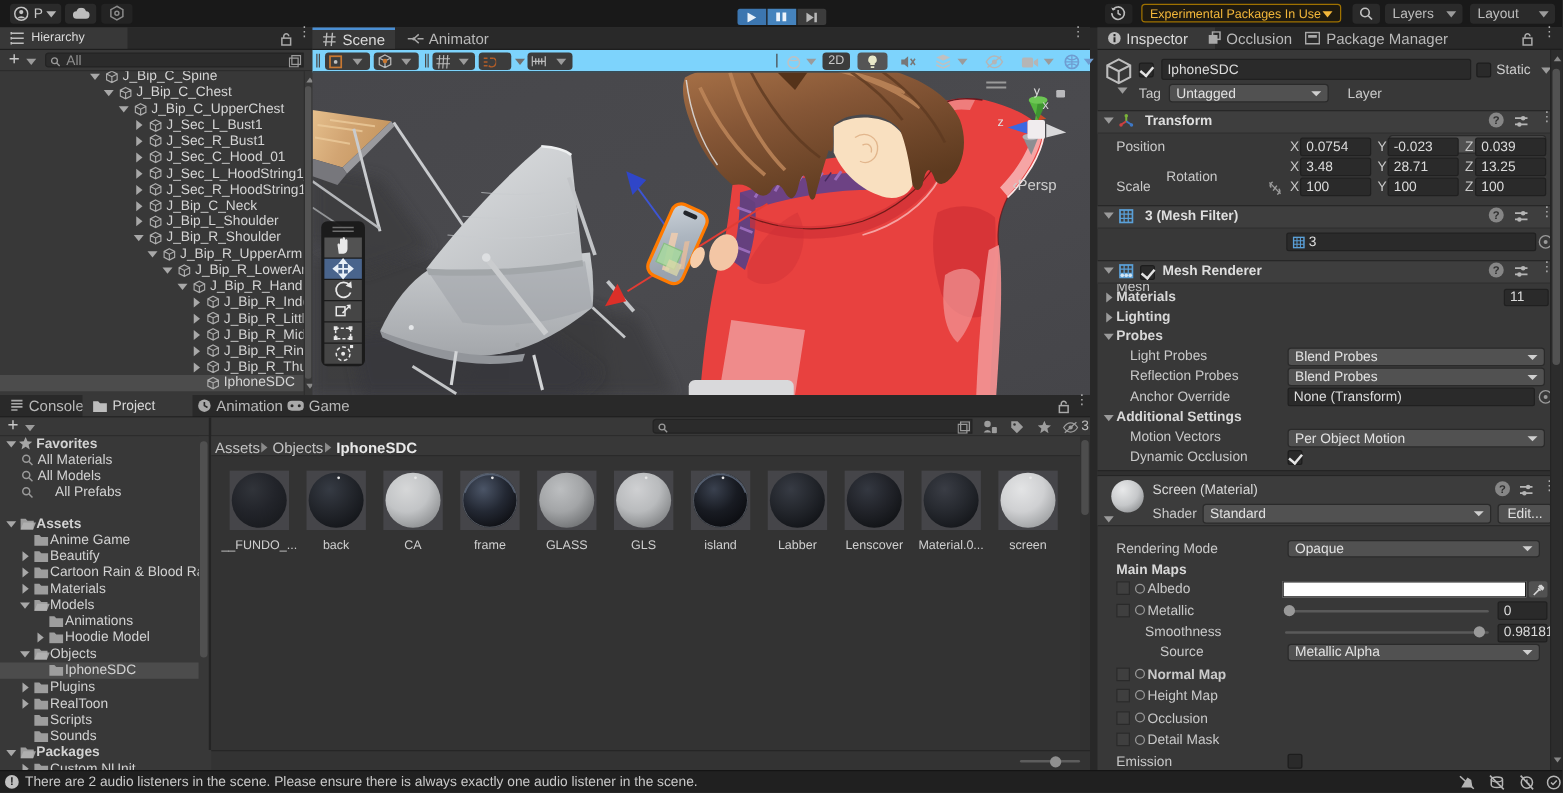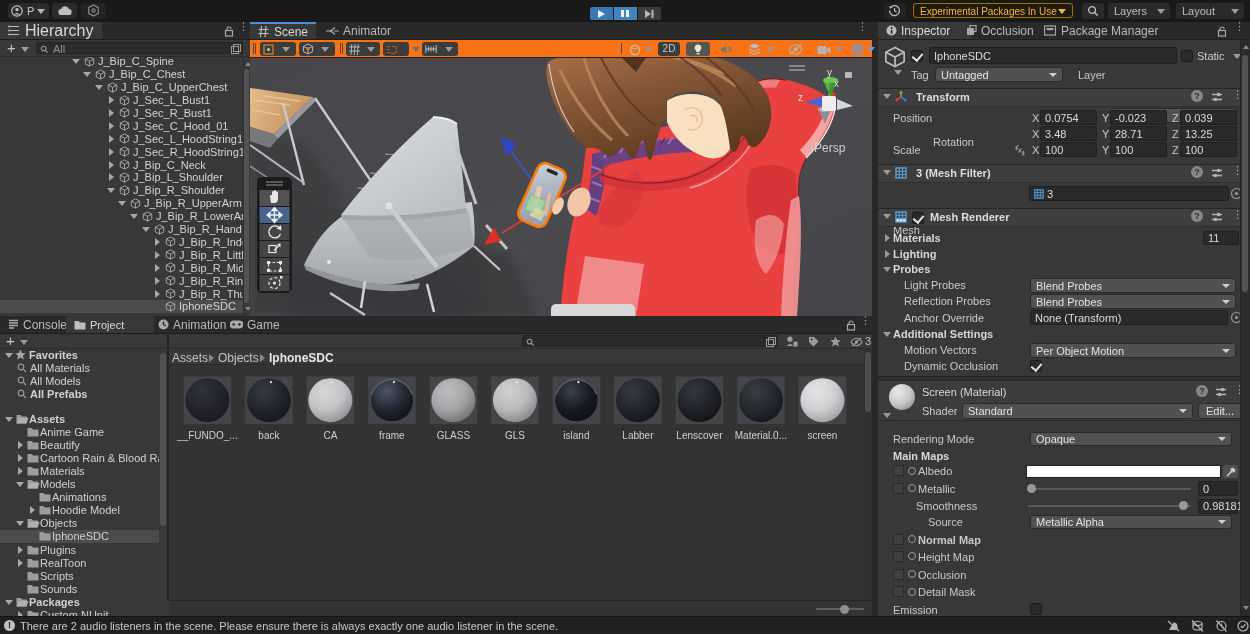--- a/index.html
+++ b/index.html
@@ -96,21 +96,21 @@
     <div class="abs carr down" style="left:1231px;top:9px;"></div>
   </div>
 
   <div class="abs" id="hier" style="left:0;top:22px;width:250px;height:294px;background:#383838;">
 
     <div class="abs tabstrip" style="left:0;top:0;width:250px;height:18px;box-sizing:border-box;">
       <div class="tab active" style="left:0;width:86px;">
         <svg width="12" height="11" viewBox="0 0 12 11" style="margin-right:5px;">
           <path d="M1 1.5 H11 M1 5.5 H11 M1 9.5 H11 M1 0.5 V2.5 M1 4.5 V6.5 M1 8.5 V10.5" stroke="#bdbdbd" stroke-width="1.2" fill="none"></path>
         </svg>
-          <span style="font-size:16px;">Hierarchy</span>
+          <span style="font-size:10px;">Hierarchy</span>
       </div>
       <svg class="abs" style="left:224px;top:4px;" width="10" height="11" viewBox="0 0 10 11">
         <rect x="1.5" y="4.5" width="7" height="5.5" fill="none" stroke="#aaa" stroke-width="1.2"></rect>
         <path d="M3 4.5 V3 a2 2 0 0 1 4 0" fill="none" stroke="#aaa" stroke-width="1.2"></path>
       </svg>
       <div class="abs kebab" style="left:238px;top:2px;">⋮</div>
     </div>
 
     <div class="abs" style="left:0;top:18px;width:250px;height:17px;background:#383838;border-bottom:1px solid #2c2c2c;box-sizing:border-box;">
       <div class="abs" style="left:7px;top:-1px;font-size:15px;color:#c8c8c8;">+</div>
@@ -249,21 +249,21 @@
       <div class="tab" style="left:68px;width:76px;">
         <svg width="13" height="10" viewBox="0 0 13 10" style="margin-right:4px;">
           <path d="M0 5 H5 M8 5 H13 M5 5 L9 1.5 M5 5 L9 8.5" stroke="#a9a9a9" stroke-width="1.2" fill="none"></path>
           <circle cx="5" cy="5" r="1.3" fill="#a9a9a9"></circle>
         </svg>
           <span style="font-size:12px;">Animator</span>
       </div>
       <div class="abs kebab" style="left:607px;top:2px;">⋮</div>
     </div>
 
-    <div class="abs" style="left:0;top:18px;width:622px;height:18px;background:#f97316;border-bottom:1px solid #212121;box-sizing:border-box;">
+    <div class="abs" style="left:0;top:18px;width:622px;height:18px;background:#7dd3fc;border-bottom:1px solid #212121;box-sizing:border-box;">
       <div class="abs" style="left:3px;top:3px;width:1px;height:11px;background:#4a4a4a;"></div>
       <div class="abs" style="left:5px;top:3px;width:1px;height:11px;background:#4a4a4a;"></div>
 
       <div class="abs" style="left:10px;top:2px;width:36px;height:14px;background:#3c3c3c;border-radius:3px;">
         <svg class="abs" style="left:3px;top:1.5px;" width="11" height="11" viewBox="0 0 11 11">
           <rect x="1" y="1" width="9" height="9" fill="none" stroke="#c87832" stroke-width="1.4"></rect>
           <circle cx="5.5" cy="5.5" r="1.5" fill="#c0c0c0"></circle>
         </svg>
         <div class="abs carr down" style="left:22px;top:5px;"></div>
       </div>
@@ -575,21 +575,21 @@
         <div class="abs ellip" style="left:30px;top:12.8px;width:130px;color:#d2d2d2;font-weight:normal;">All Materials</div>
     <svg class="abs" style="left:17px;top:26.9px;" width="10" height="10" viewBox="0 0 10 10">
           <circle cx="4" cy="4" r="2.8" fill="none" stroke="#9a9a9a" stroke-width="1.2"></circle>
           <path d="M6.2 6.2 L9 9" stroke="#9a9a9a" stroke-width="1.2"></path>
         </svg>
         <div class="abs ellip" style="left:30px;top:25.9px;width:130px;color:#d2d2d2;font-weight:normal;">All Models</div>
     <svg class="abs" style="left:17px;top:40.0px;" width="10" height="10" viewBox="0 0 10 10">
           <circle cx="4" cy="4" r="2.8" fill="none" stroke="#9a9a9a" stroke-width="1.2"></circle>
           <path d="M6.2 6.2 L9 9" stroke="#9a9a9a" stroke-width="1.2"></path>
         </svg>
-        <div class="abs ellip" style="left:30px;top:39.0px;width:130px;color:#d2d2d2;font-weight:bold;">All Prefabs</div>
+        <div class="abs ellip" style="left:44px;top:39.0px;width:130px;color:#d2d2d2;font-weight:normal;">All Prefabs</div>
     <div class="abs carr down" style="left:5px;top:67.9px;border-top-color:#a8a8a8;"></div>
         <svg class="abs" style="left:16px;top:64.9px;" width="13" height="10" viewBox="0 0 13 10">
           <path d="M0.5 1 H4.5 L6 2.5 H11 V4 H12.8 L10.5 9.5 H0.5 Z" fill="#9d9d9d"></path>
           <path d="M0.5 9.5 L2.8 4 H11 L10.5 9.5 Z" fill="#b0b0b0"></path>
         </svg>
         <div class="abs ellip" style="left:29px;top:63.9px;width:131px;color:#d2d2d2;font-weight:bold;">Assets</div>
     <svg class="abs" style="left:27px;top:77.8px;" width="12" height="10" viewBox="0 0 12 10">
           <path d="M0.5 1 H4.5 L6 2.5 H11.5 V9.5 H0.5 Z" fill="#9d9d9d"></path>
         </svg>
         <div class="abs ellip" style="left:40px;top:76.8px;width:120px;color:#d2d2d2;font-weight:normal;">Anime Game</div>

